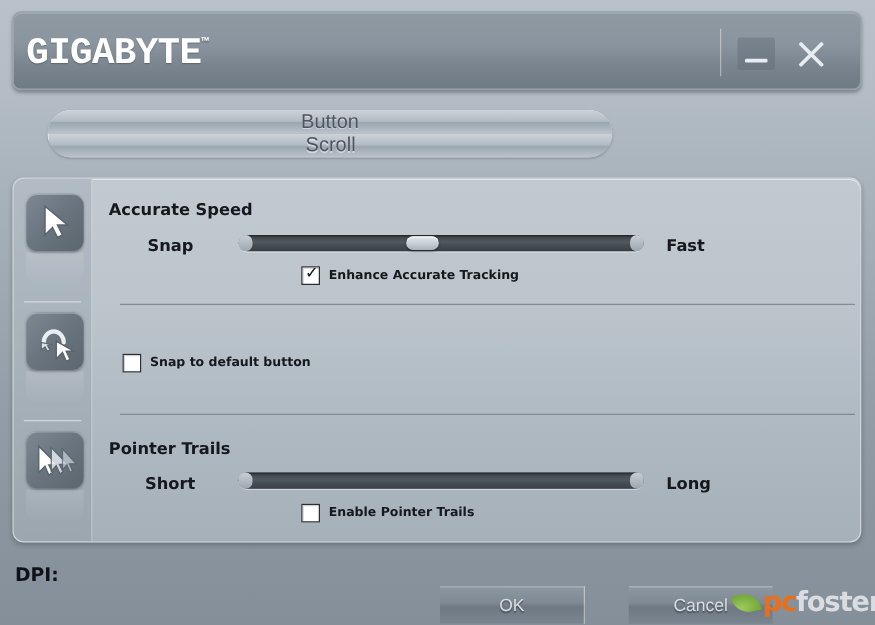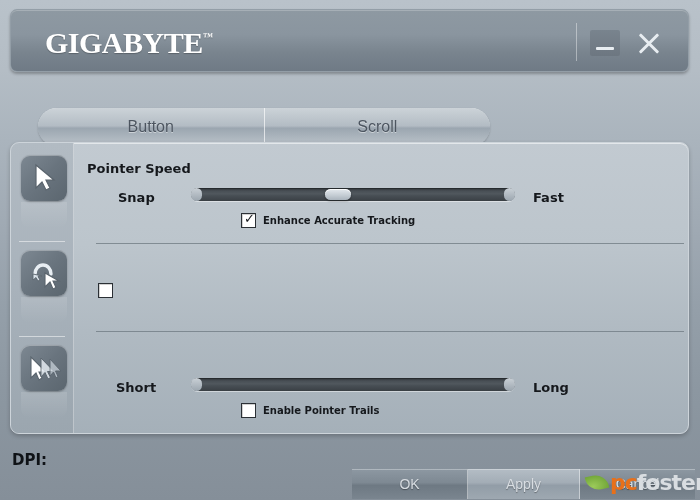--- a/index.html
+++ b/index.html
@@ -22,26 +22,26 @@
     left: 10px; top: 9px;
     width: 679px; height: 63px;
     border-radius: 7px;
     background: linear-gradient(180deg, #8e99a2 0%, #8a959f 40%, #79848e 70%, #6f7a85 100%);
     box-shadow: 0 2px 3px rgba(0,0,0,.28), inset 0 1px 0 rgba(255,255,255,.22);
     border: 1px solid #939ea7;
     box-sizing: border-box;
   }
   .logo {
     position: absolute;
-    left: 34px; top: 16px;
+    left: 10px; top: 16px;
     font-size: 30px;
     font-weight: bold;
     letter-spacing: -0.5px;
     color: #ffffff;
-    font-family: Liberation Serif, serif;
+    font-family: Liberation Mono, monospace;
     text-shadow: 0 1px 1px rgba(0,0,0,.25);
   }
   .logo .tm {
     font-size: 10px;
     vertical-align: 13px;
     font-weight: bold;
     letter-spacing: 0;
   }
   .tb-divider {
     position: absolute;
@@ -66,28 +66,29 @@
     position: absolute; left: 2px; top: 12px;
     width: 26px; height: 3px;
     background: #e8edf1; border-radius: 1px;
   }
   .winbtn .x1 { transform: rotate(45deg); }
   .winbtn .x2 { transform: rotate(-45deg); }
 
   
   .tabstrip {
     position: absolute;
-    left: 38px; top: 108px;
+    left: 38px; top: 88px;
     width: 452px; height: 38px;
     border-radius: 19px;
     background: linear-gradient(180deg,#c7ced4 0%, #aeb8c0 48%, #9aa5af 52%, #b6bfc6 100%);
     box-shadow: 0 1px 2px rgba(0,0,0,.22), inset 0 1px 0 rgba(255,255,255,.5);
     display: flex;
     overflow: hidden;
     box-sizing: border-box;
+    flex-direction: column;
   }
   .tab {
     flex: 1;
     display: flex;
     align-items: center;
     justify-content: center;
     font-size: 16px;
     color: #4c5560;
     cursor: pointer;
     position: relative;
@@ -237,20 +238,21 @@
     font-size: 15px;
     font-weight: bold;
     color: #0f1216;
     font-family: "DejaVu Sans", sans-serif;
   }
   .btnrow {
     position: absolute;
     left: 352px; top: 469px;
     height: 30px;
     display: flex;
+    gap: 35px;
   }
   .btn {
     width: 116px; height: 30px;
     display: flex; align-items: center; justify-content: center;
     font-size: 14px;
     color: #d8dde2;
     cursor: pointer;
     background: linear-gradient(180deg,#8d98a2 0%, #7e8993 45%, #6e7983 55%, #7a858f 100%);
     border-right: 1px solid rgba(255,255,255,.45);
     box-shadow: inset 0 1px 0 rgba(255,255,255,.30);
@@ -345,21 +347,21 @@
           <polygon points="20,13 20,32 24,27.5 27,34 29.5,32.5 26.5,26.5 33,26.5" fill="#e4eaf0" stroke="#5a646d" stroke-width="1" opacity=".85"></polygon>
           <polygon points="29,14 29,31 32.5,27 35,33 37,31.5 34.5,26 40,26" fill="#cdd6de" stroke="#5a646d" stroke-width="1" opacity=".7"></polygon>
         </svg>
       </div>
       <div class="refl"></div>
     </div>
   </div>
 
   <div class="content">
 
-    <div class="group-title" style="left:14px; top:18px">Pointer Speed</div>
+    <div class="group-title" style="left:14px; top:18px">Accurate Speed</div>
 
     <div class="endlabel" style="left:45px; top:47px">Snap</div>
 
     <div class="slider" id="speed-slider" style="left:118px; top:45px; width:324px">
       <div class="cap l"></div>
       <div class="cap r"></div>
       <div class="thumb" id="speed-thumb" style="left: 134px;"></div>
     </div>
 
     <div class="endlabel" style="left:460px; top:47px">Fast</div>
@@ -370,24 +372,26 @@
       </span>
       <span class="cblabel">Enhance Accurate Tracking</span>
     </div>
 
     <div class="hsep" style="left:23px; top:100px; width:588px"></div>
 
     <div class="cbrow" style="left:25px; top:140px">
       <span class="cbox">
         <span class="chk"></span>
       </span>
+      <span class="cblabel">Snap to default button</span>
     </div>
 
     <div class="hsep" style="left:23px; top:188px; width:588px"></div>
 
+    <div class="group-title" style="left:14px; top:209px">Pointer Trails</div>
 
     <div class="endlabel" style="left:43px; top:237px">Short</div>
 
     <div class="slider" style="left:118px; top:235px; width:324px">
       <div class="cap l"></div>
       <div class="cap r"></div>
     </div>
 
     <div class="endlabel" style="left:460px; top:237px">Long</div>
 
@@ -400,23 +404,20 @@
 
   </div>
 </div>
 
 <div class="dpi">DPI:</div>
 
 <div class="btnrow">
   <div class="btn ok">
     <span>OK</span>
   </div>
-  <div class="btn apply">
-    <span>Apply</span>
-  </div>
   <div class="btn cancel">
     <span>Cancel</span>
   </div>
 </div>
 
 <div class="watermark">
   <span class="leaf"></span>
   <span class="wm-text"><span class="wm-pc">pc</span><span class="wm-foster">foster</span></span>
 </div>
 

